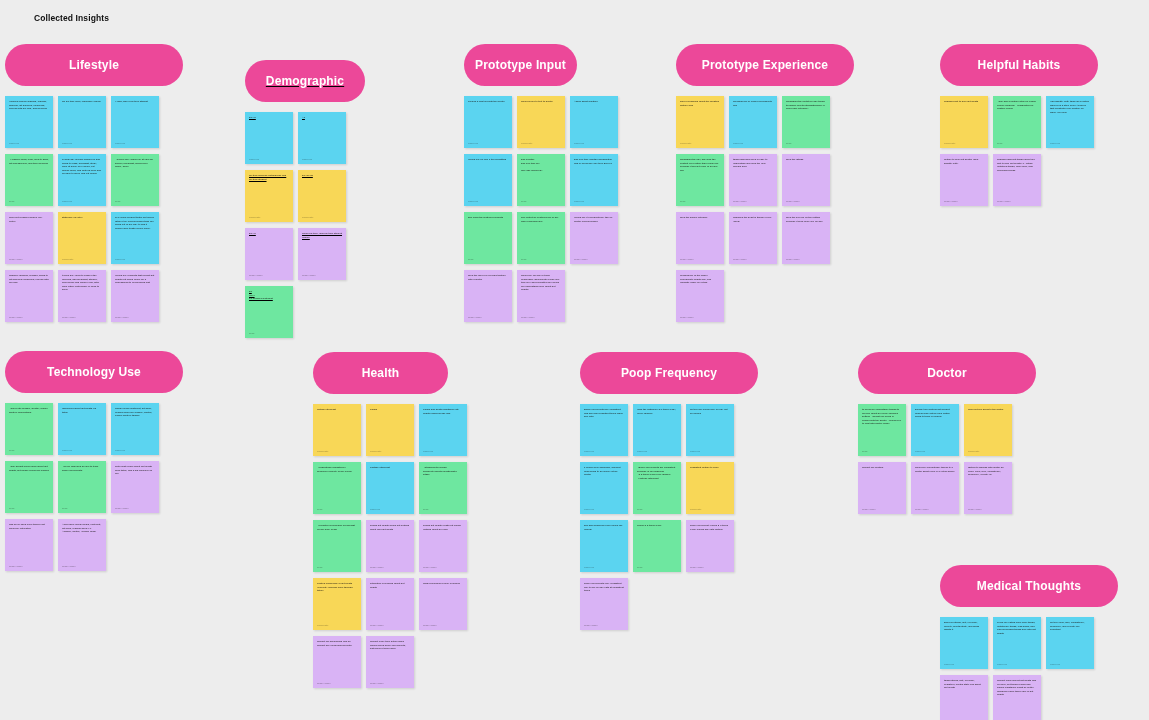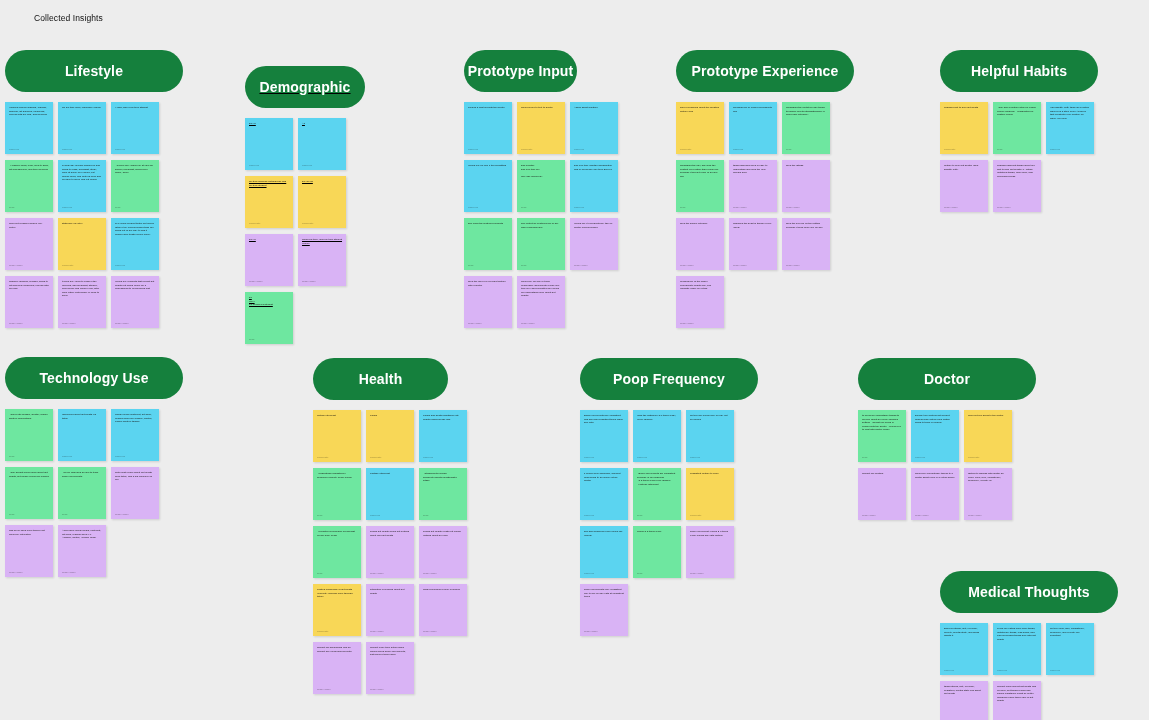--- a/index.html
+++ b/index.html
@@ -6,35 +6,35 @@
   html, body {
     width: 1149px; height: 720px;
     background: #EDEDED;
     font-family: "Liberation Sans", sans-serif;
     overflow: hidden;
   }
   #board { position: relative; width: 1149px; height: 720px; }
 
   #board-title {
     position: absolute; left: 34px; top: 13px;
-    font-size: 8.5px; font-weight: 400; color: #111;
+    font-size: 8.5px; font-weight: 700; color: #111;
     letter-spacing: .1px;
   }
 
   .cluster { position: absolute; }
 
   .cluster-header {
-    background: #15803d; color: #fff;
+    background: #ec4899; color: #fff;
     border-radius: 999px;
     height: 42px;
     display: flex; align-items: center; justify-content: center;
-    font-size: 14px; font-weight: 700;
+    font-size: 12px; font-weight: 700;
     letter-spacing: .15px;
     padding: 0 20px;
-    margin: 10px auto 10px auto;
+    margin: 4px auto 10px auto;
     white-space: nowrap;
   }
 
   .notes { display: flex; flex-wrap: wrap; align-content: flex-start; }
 
   .note {
     position: relative;
     width: 48px; height: 52px;
     margin: 0 5px 6px 0;
     padding: 4px 4px 0 4px;

